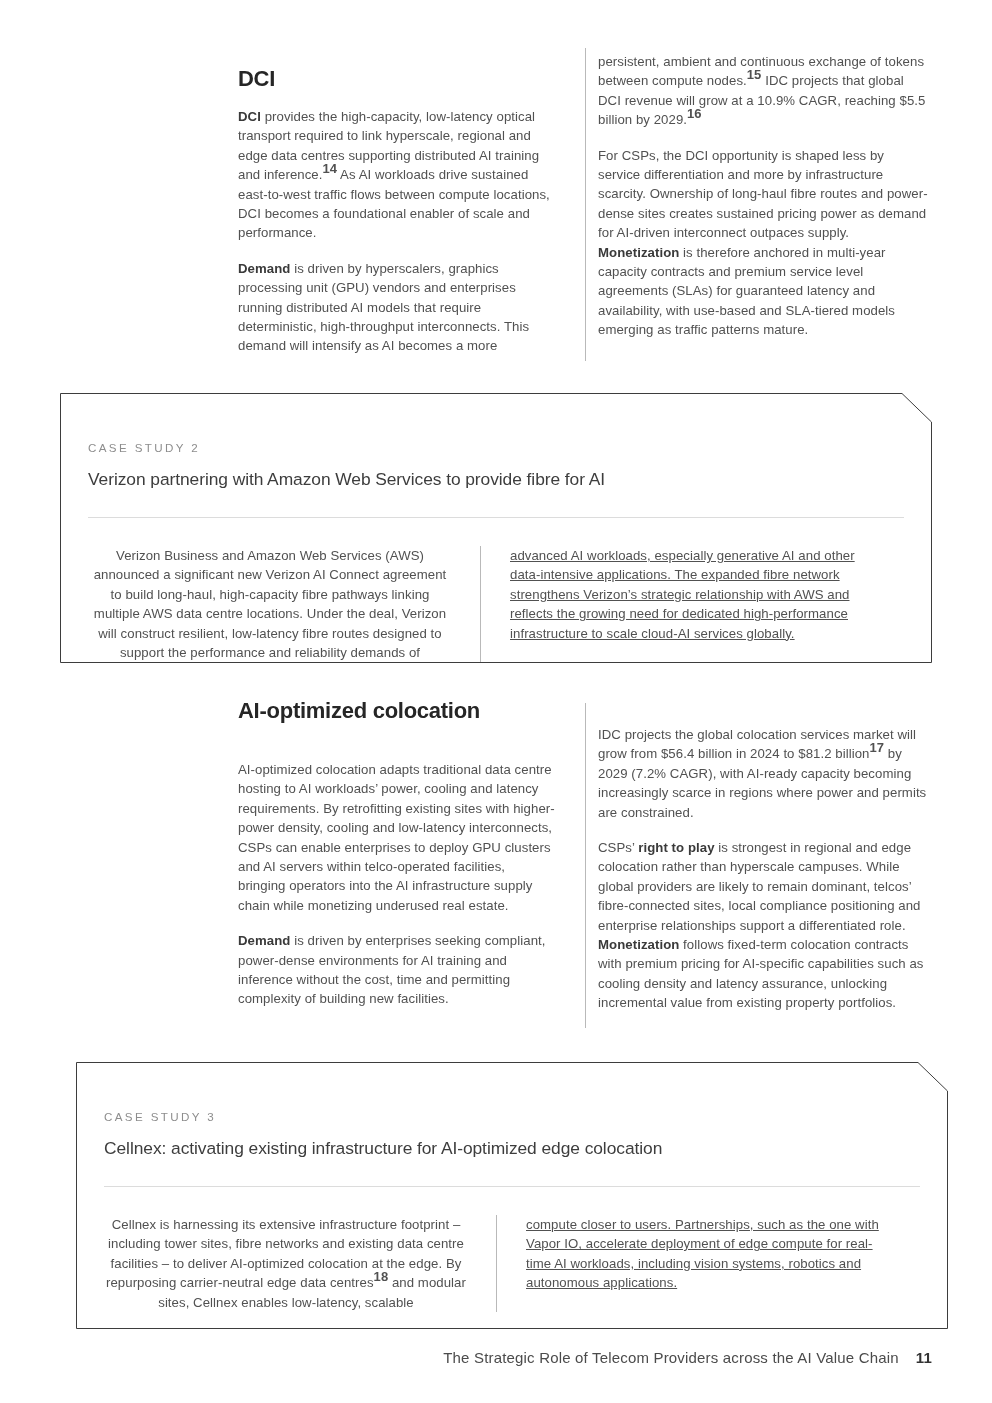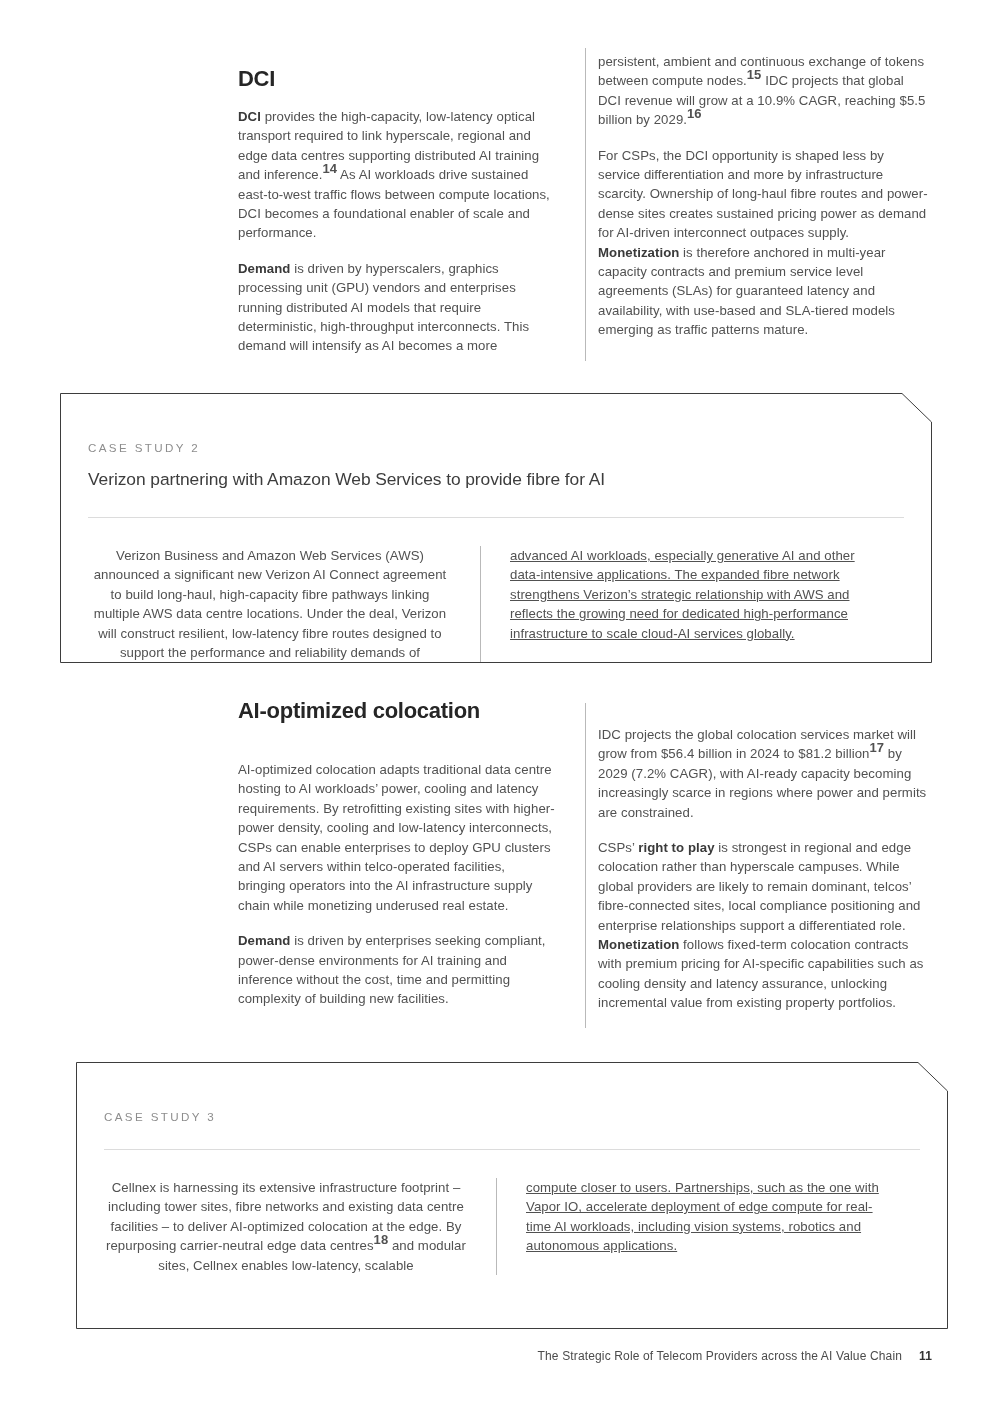--- a/index.html
+++ b/index.html
@@ -138,21 +138,21 @@
   #coloc-heading { left: 238px; top: 680px; }
   #coloc-left  { top: 760px; }
   #coloc-right { top: 705px; margin-top: 20px; }
   #coloc-rule { left: 585px; top: 703px; height: 325px; }
 
   
   .footer {
     position: absolute;
     right: 60px;
     top: 1349px;
-    font-size: 12px;
+    font-size: 15px;
     color: #4b4b4b;
     letter-spacing: 0.012em;
     white-space: nowrap;
     text-align: center;
   }
   .footer .pg { margin-left: 17px; font-weight: 700; color: #333; }
 </style>
 </head>
 <body>
 
@@ -209,20 +209,21 @@
         <p><span>CSPs’ </span><b>right to play</b><span> is strongest in regional and edge colocation rather than hyperscale campuses. While global providers are likely to remain dominant, telcos’ fibre-connected sites, local compliance positioning and enterprise relationships support a differentiated role. </span><b>Monetization</b><span> follows fixed-term colocation contracts with premium pricing for AI-specific capabilities such as cooling density and latency assurance, unlocking incremental value from existing property portfolios.</span></p>
       </div>
   </section>
 
   <article class="case-card" id="case3">
     <svg class="frame" viewBox="0 0 872 267" preserveAspectRatio="none">
       <path d="M0.5 0.5 H842 L871.5 29 V266.5 H0.5 Z" fill="none" stroke="#3d3d3d" stroke-width="1" vector-effect="non-scaling-stroke"></path>
     </svg>
     <div class="case-inner">
       <div class="case-kicker">CASE STUDY 3</div>
+      <h3 class="case-title">Cellnex: activating existing infrastructure for AI-optimized edge colocation</h3>
       <div class="case-hr"></div>
       <div class="case-cols">
         <div class="cc cc-left">
             <p><span>Cellnex is harnessing its extensive infrastructure footprint – including tower sites, fibre networks and existing data centre facilities – to deliver AI-optimized colocation at the edge. By repurposing carrier-neutral edge data centres</span><sup>18</sup><span> and modular sites, Cellnex enables low-latency, scalable</span></p>
           </div>
         <div class="cc-div"></div>
         <div class="cc cc-right">
             <p><span>compute closer to users. Partnerships, such as the one with Vapor IO, accelerate deployment of edge compute for real-time AI workloads, including vision systems, robotics and autonomous applications.</span></p>
           </div>
       </div>

